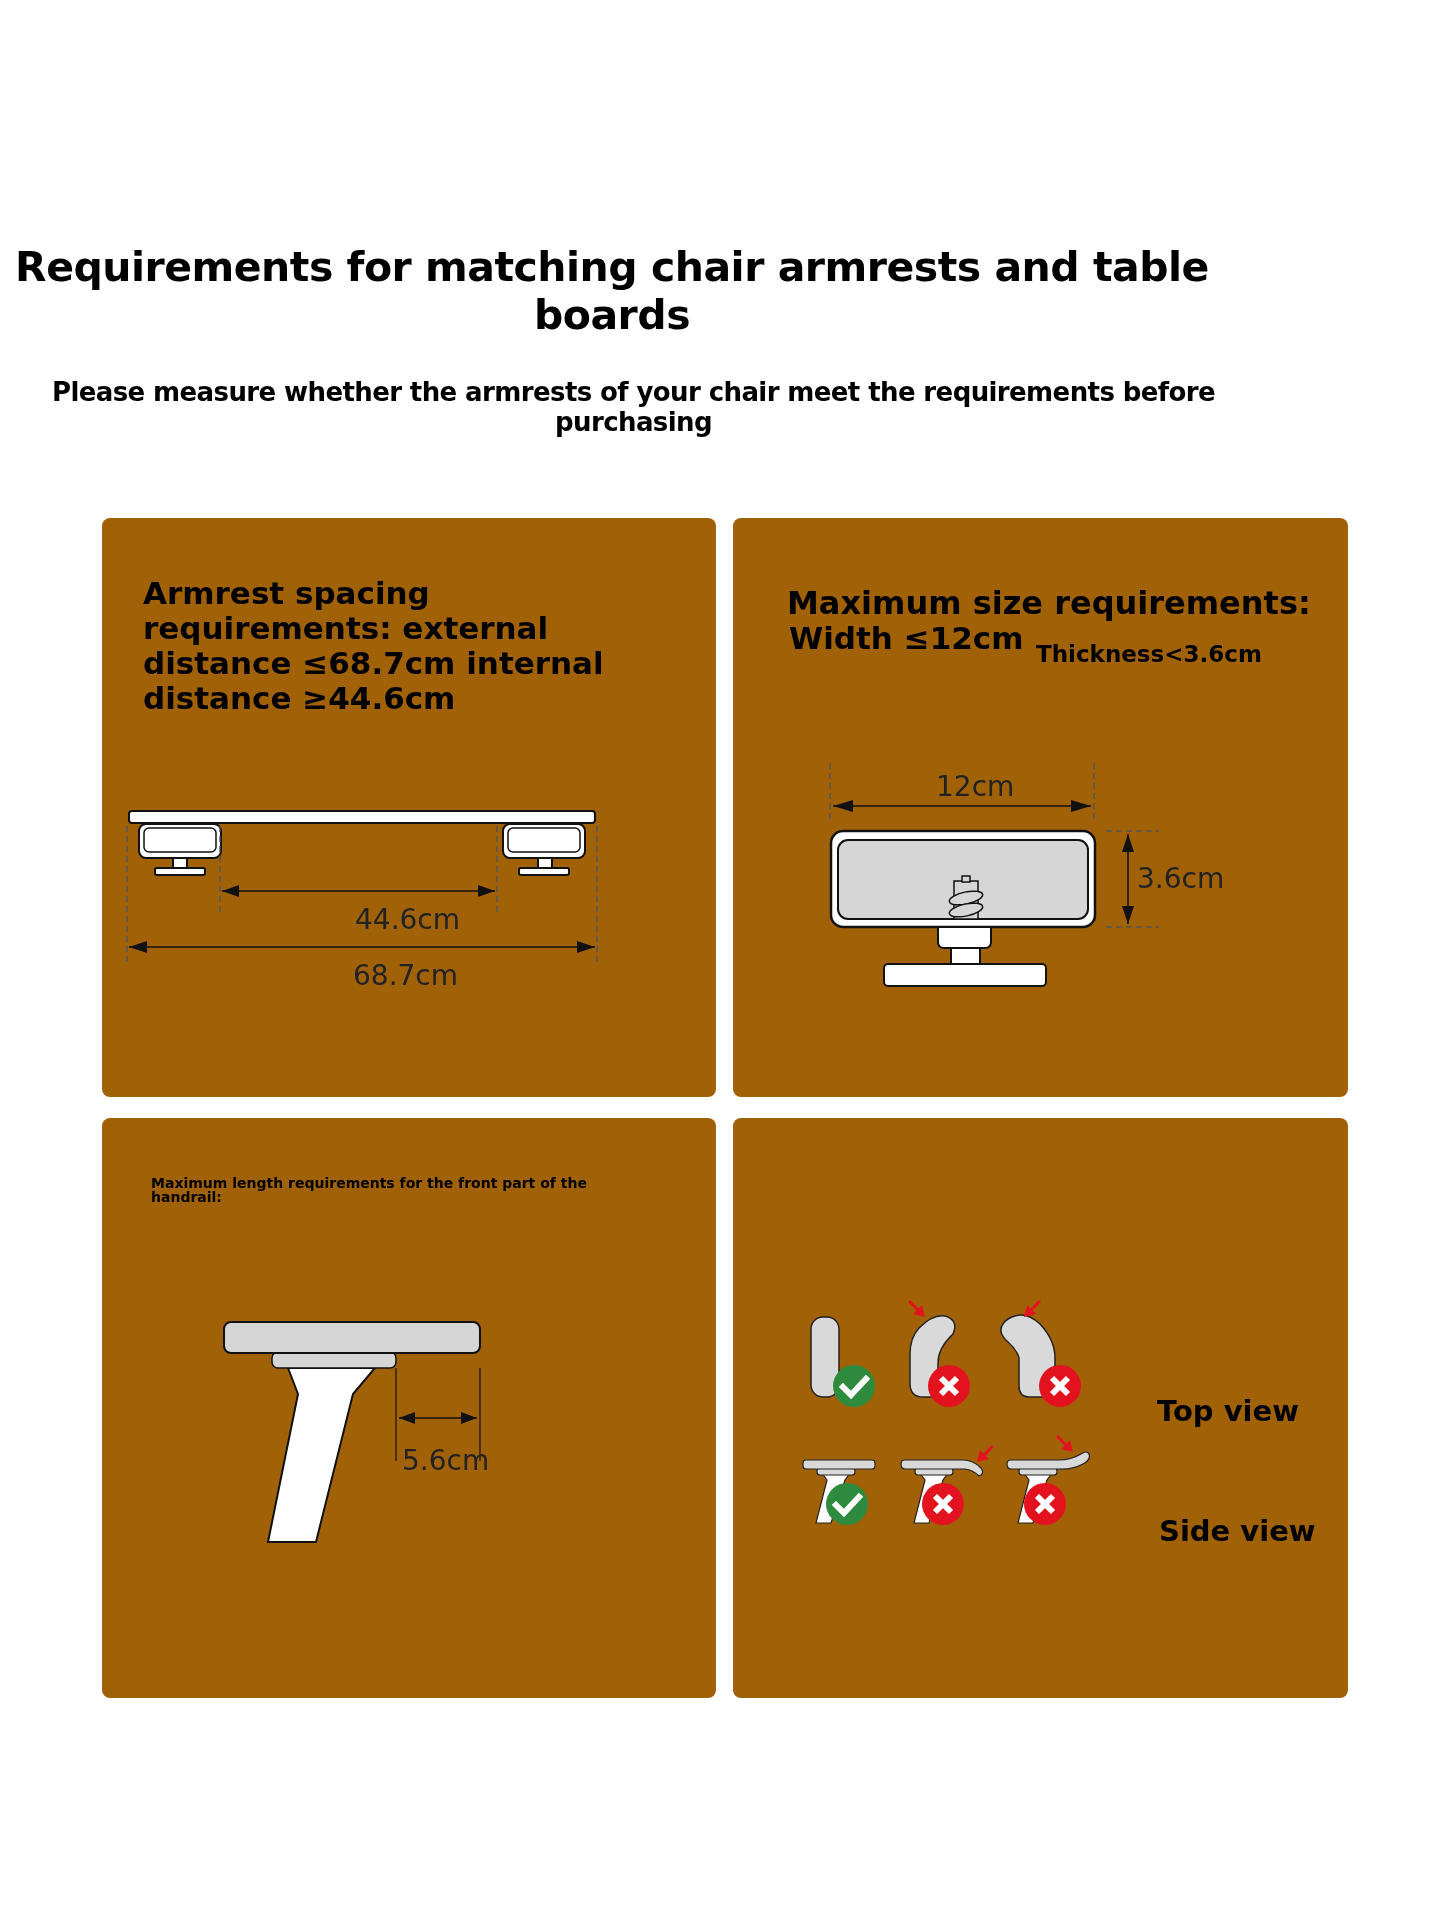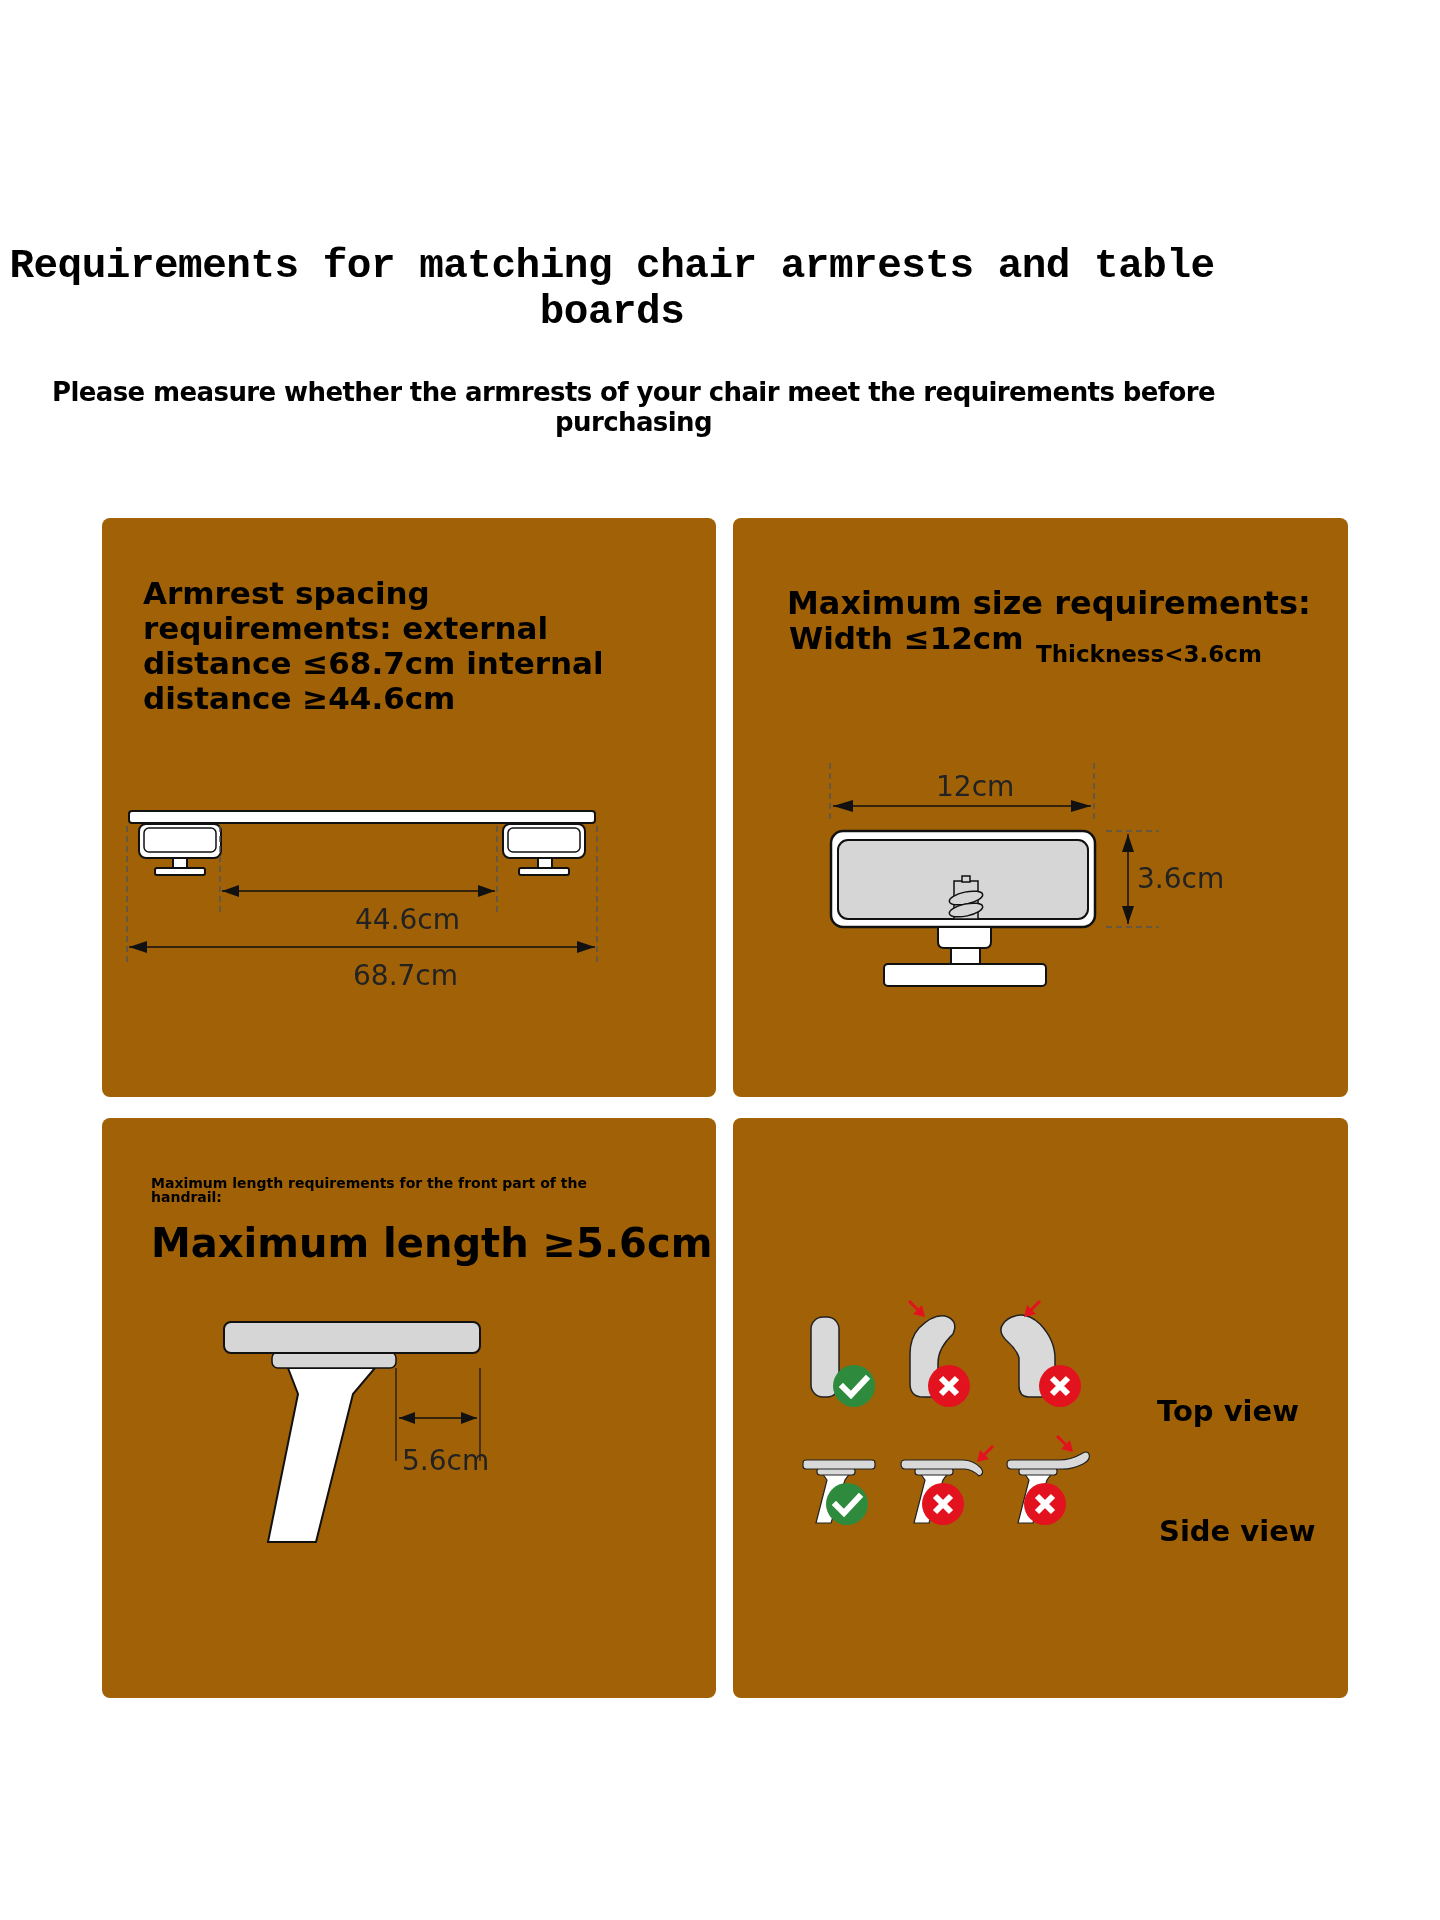--- a/index.html
+++ b/index.html
@@ -1,19 +1,19 @@
 <!DOCTYPE html>
 <html><head>
 <meta charset="utf-8">
 <style>
   html, body { margin:0; padding:0; }
   body { width:1440px; height:1920px; background:#ffffff; position:relative; overflow:hidden;
          font-family:"DejaVu Sans", sans-serif; color:#000; }
   .title { position:absolute; left:0; width:1224px; top:243px; text-align:center;
-           font-size:41px; font-weight:bold; letter-spacing:-0.5px;font-family:Liberation Mono, monospace; }
+           font-size:41px; font-weight:bold; letter-spacing:-0.5px; }
   .subtitle { position:absolute; left:0; width:1267px; top:377px; text-align:center;
               font-size:26px; font-weight:bold; letter-spacing:-0.6px; }
   .panel { position:absolute; background:#a16207; border-radius:8px; }
   #p1 { left:102px; top:518px; width:614px; height:579px; }
   #p2 { left:733px; top:518px; width:615px; height:579px; }
   #p3 { left:102px; top:1118px; width:614px; height:580px; }
   #p4 { left:733px; top:1118px; width:615px; height:580px; }
   .p1-heading { position:absolute; left:41px; top:58px; width:520px; font-size:31px;
                 font-weight:bold; line-height:35px; }
   .p2-heading { position:absolute; left:54px; top:66px; font-size:32px; font-weight:bold; white-space:nowrap; }
@@ -94,21 +94,20 @@
     <line x1="395" y1="316" x2="395" y2="406" stroke="#111" stroke-width="1.5"></line>
     <polygon points="395,316 389,334 401,334" fill="#111"></polygon>
     <polygon points="395,406 389,388 401,388" fill="#111"></polygon>
   </svg>
   <div class="dim" style="left:203px;top:252px;">12cm</div>
   <div class="dim" style="left:404px;top:344px;">3.6cm</div>
 </div>
 
 <div class="panel" id="p3">
   <div class="p3-small">Maximum length requirements for the front part of the handrail:</div>
-  <div class="p3-big">Maximum length ≥5.6cm</div>
   <svg width="614" height="580" viewBox="0 0 614 580" style="left:0;top:0;">
 
     <path d="M186 250 L196 276 L166 424 L214 424 L251 276 L273 250 Z" fill="#fff" stroke="#111" stroke-width="2"></path>
 
     <rect x="170" y="234" width="124" height="16" rx="6" fill="#d6d6d6" stroke="#111" stroke-width="1.5"></rect>
     <rect x="122" y="204" width="256" height="31" rx="7" fill="#d6d6d6" stroke="#111" stroke-width="2"></rect>
 
     <line x1="294" y1="250" x2="294" y2="343" stroke="#111" stroke-width="1.2"></line>
     <line x1="378" y1="250" x2="378" y2="343" stroke="#111" stroke-width="1.2"></line>
     <line x1="297" y1="300" x2="375" y2="300" stroke="#111" stroke-width="1.5"></line>

